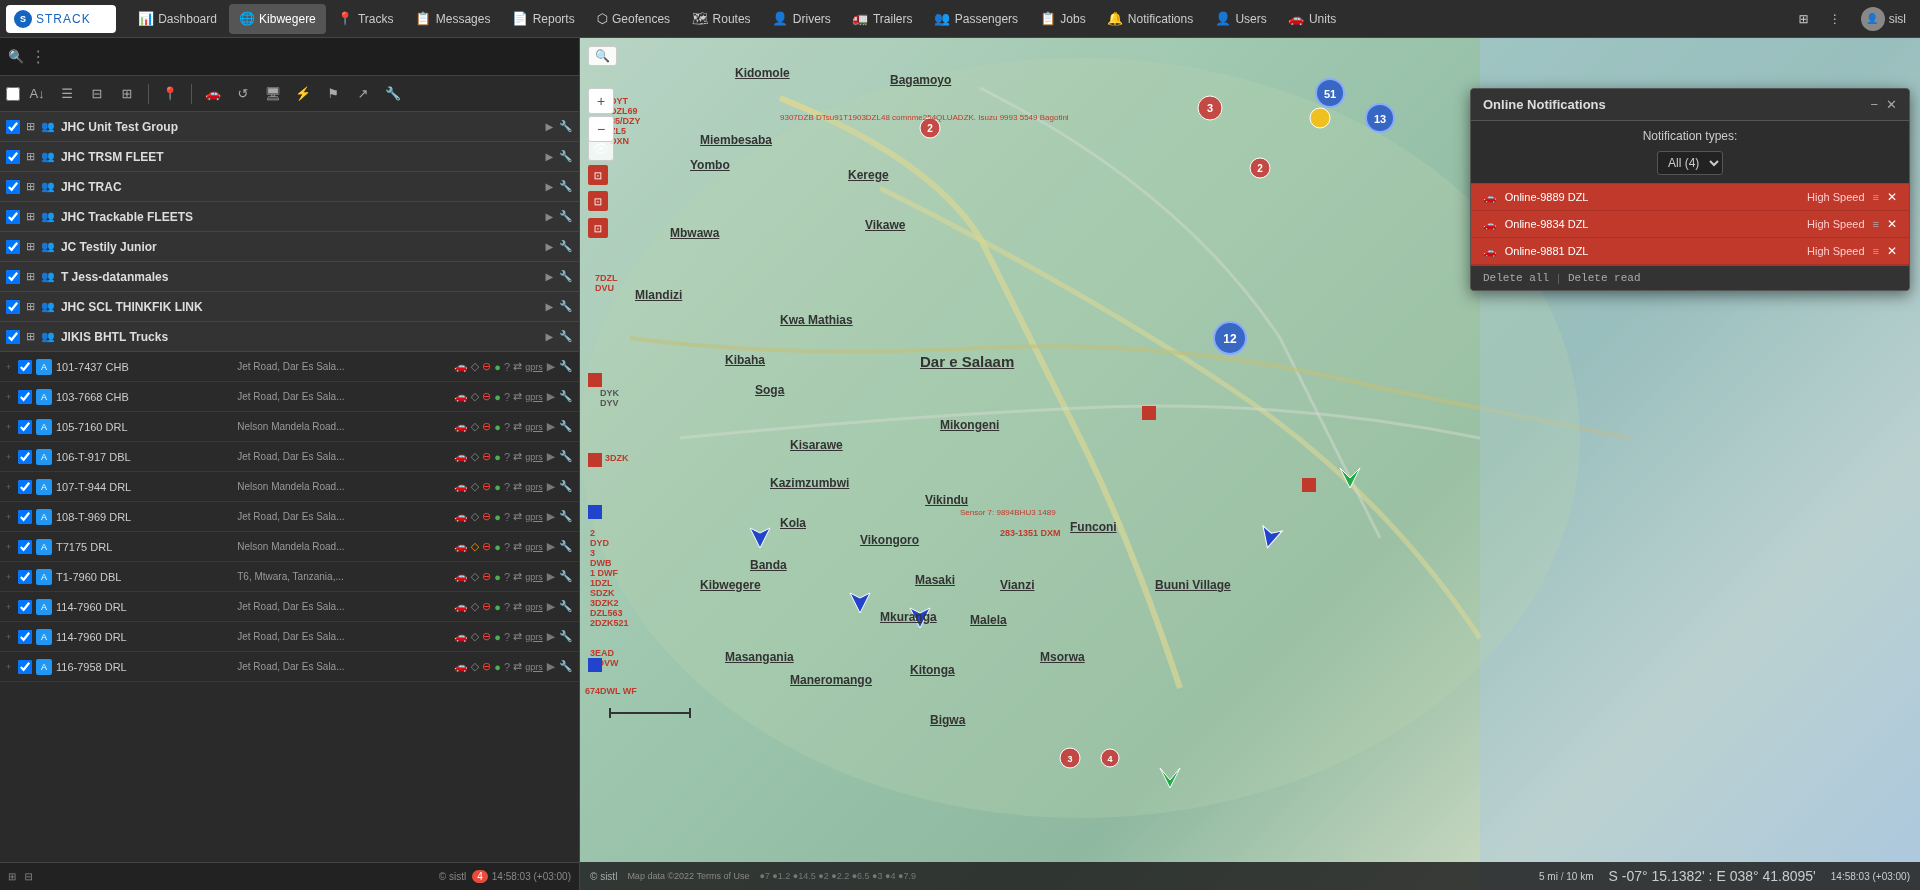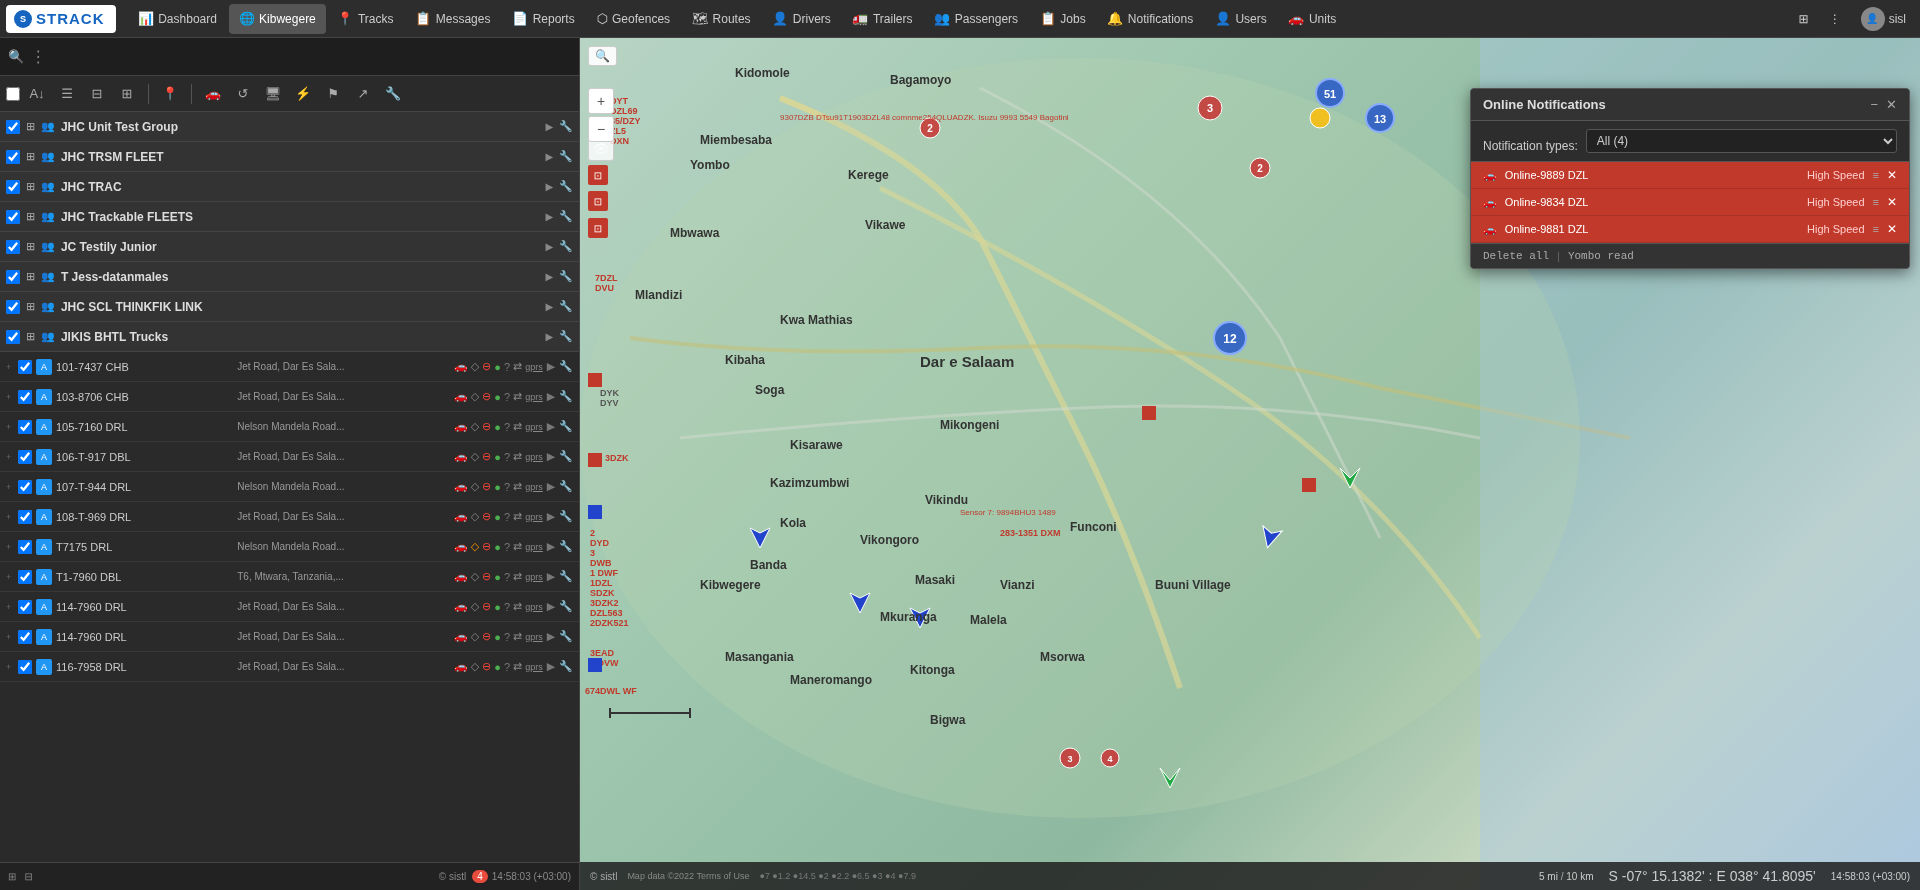--- a/index.html
+++ b/index.html
@@ -26,21 +26,21 @@
       height: 28px;
     }
     .logo-icon {
       width: 18px; height: 18px;
       background: #1565c0;
       border-radius: 50%;
       display: flex; align-items: center; justify-content: center;
       margin-right: 4px;
       font-size: 9px; color: #fff; font-weight: bold;
     }
-    .logo-text { color: #1565c0; font-weight: bold; font-size: 15px; letter-spacing: 1px; }
+    .logo-text { color: #1565c0; font-weight: normal; font-size: 12px; letter-spacing: 1px; }
     .nav-item {
       display: flex; align-items: center; gap: 4px;
       padding: 4px 10px; border-radius: 4px;
       cursor: pointer; font-size: 12px; color: #ccc;
       height: 30px;
       white-space: nowrap;
     }
     .nav-item.active { background: #555; color: #fff; }
     .nav-icon { font-size: 13px; }
     .nav-spacer { flex: 1; }
@@ -229,24 +229,25 @@
       padding: 8px 12px;
       background: #333;
       border-bottom: 1px solid #555;
       border-radius: 4px 4px 0 0;
     }
     .notif-title { font-size: 13px; color: #ddd; font-weight: bold; }
     .notif-header-icons { display: flex; gap: 8px; }
     .notif-icon-btn { color: #aaa; cursor: pointer; font-size: 13px; }
 
     .notif-type-row {
-      display: flex; align-items: flex-end;
+      display: flex; align-items: center;
       padding: 8px 12px;
       gap: 8px;
       border-bottom: 1px solid #555;
+      flex-direction: column;
     }
     .notif-type-label { color: #ccc; font-size: 12px; }
     .notif-type-select {
       flex: 1;
       background: #222;
       border: 1px solid #555;
       border-radius: 3px;
       color: #ccc;
       padding: 3px 6px;
       font-size: 12px;
@@ -296,20 +297,21 @@
       padding: 1px 5px;
       border-radius: 10px;
       font-size: 10px;
     }
     .map-city {
       position: absolute;
       font-size: 12px;
       color: #333;
       font-weight: bold;
       pointer-events: none;
+      text-decoration: underline;
     }
   </style>
 </head>
 <body>
 
 <div class="topnav">
   <div class="logo">
     <div class="logo-icon">
       <span>S</span>
     </div>
@@ -523,21 +525,21 @@
           <span class="gprs-label">gprs</span>
         </div>
         <span class="unit-action">▶</span>
         <span class="unit-action">🔧</span>
       </div>
 
       <div class="unit-row">
         <span style="font-size:9px;color:#666;width:8px;flex-shrink:0">+</span>
         <input type="checkbox" class="unit-cb" checked="" style="">
         <div class="unit-type-icon icon-a">A</div>
-        <span class="unit-name">103-8706 CHB</span>
+        <span class="unit-name">103-7668 CHB</span>
         <span class="unit-addr">Jet Road, Dar Es Sala...</span>
         <div class="unit-icons">
           <span class="ui-icon">🚗</span>
           <span class="ui-icon">◇</span>
           <span class="ui-icon red">⊖</span>
           <span class="ui-icon green">●</span>
           <span class="ui-icon gray">?</span>
           <span class="ui-icon">⇄</span>
           <span class="gprs-label">gprs</span>
         </div>
@@ -881,21 +883,21 @@
           <span class="notif-item-icon">🚗</span>
           <span class="notif-item-name">Online-9881 DZL</span>
           <span class="notif-item-type">High Speed</span>
           <span class="notif-scrollbar">≡</span>
           <span class="notif-item-close">✕</span>
         </div>
       </div>
       <div class="notif-footer">
         <span class="notif-footer-link">Delete all</span>
         <span class="notif-footer-sep">|</span>
-        <span class="notif-footer-link">Yombo read</span>
+        <span class="notif-footer-link">Delete read</span>
       </div>
     </div>
 
     <div class="map-bottombar">
       <div style="display:flex;gap:10px;align-items:center">
         <span>© sistl</span>
         <span style="font-size:9px;color:#888">Map data ©2022  Terms of Use</span>
 
         <span style="font-size:9px;color:#777">
           ●7 ●1.2 ●14.5 ●2 ●2.2 ●6.5 ●3 ●4 ●7.9

